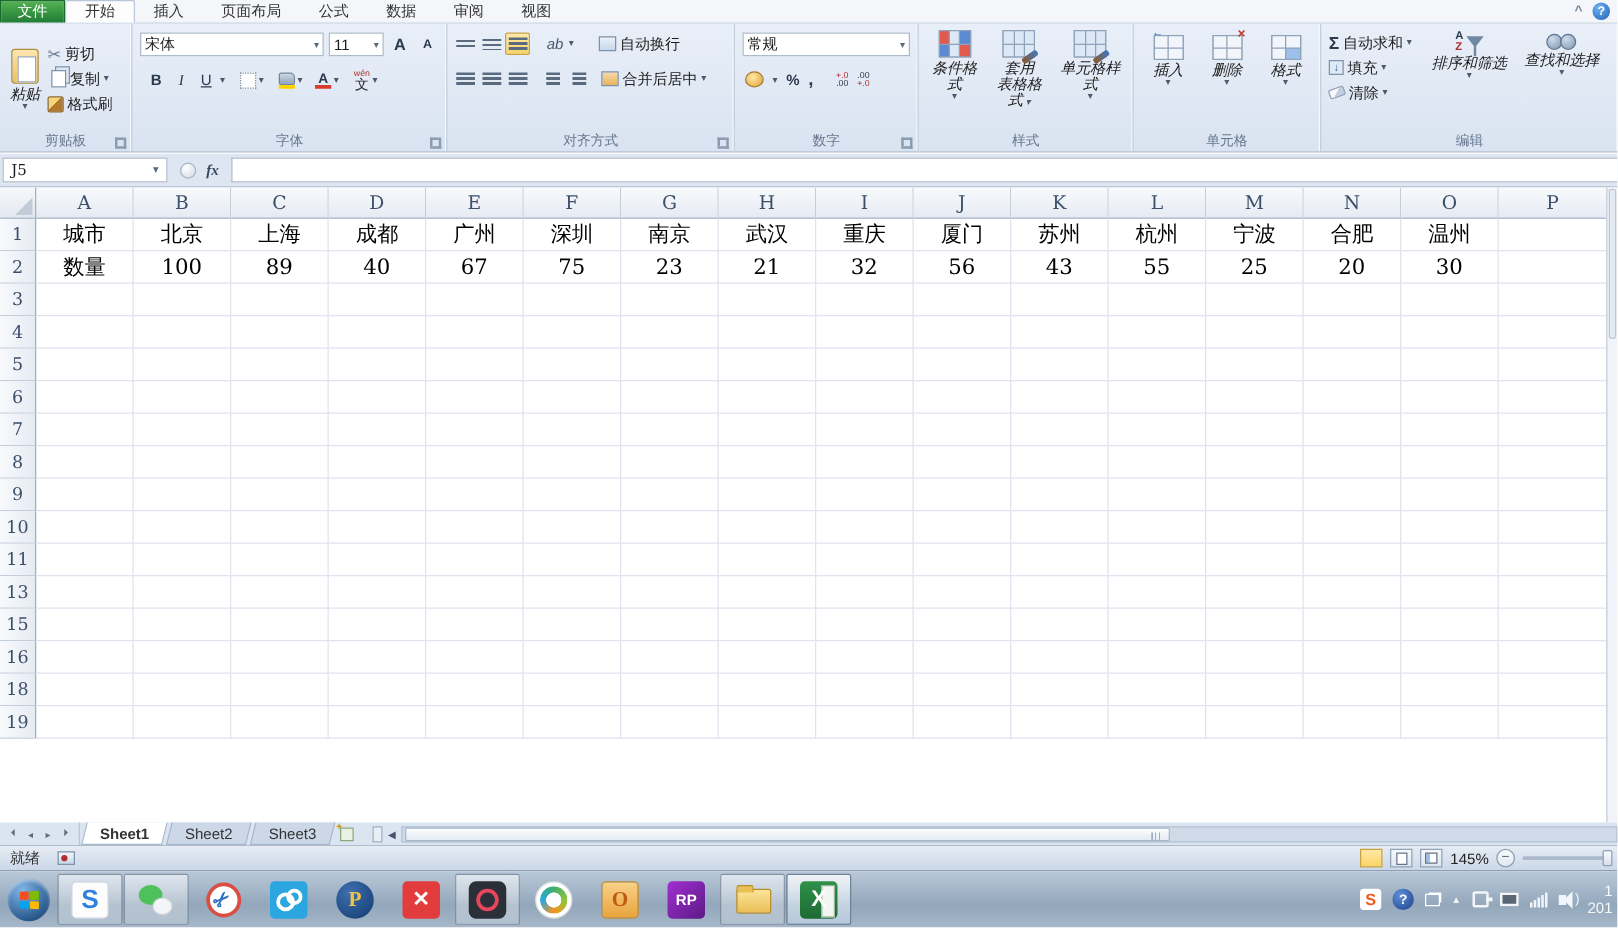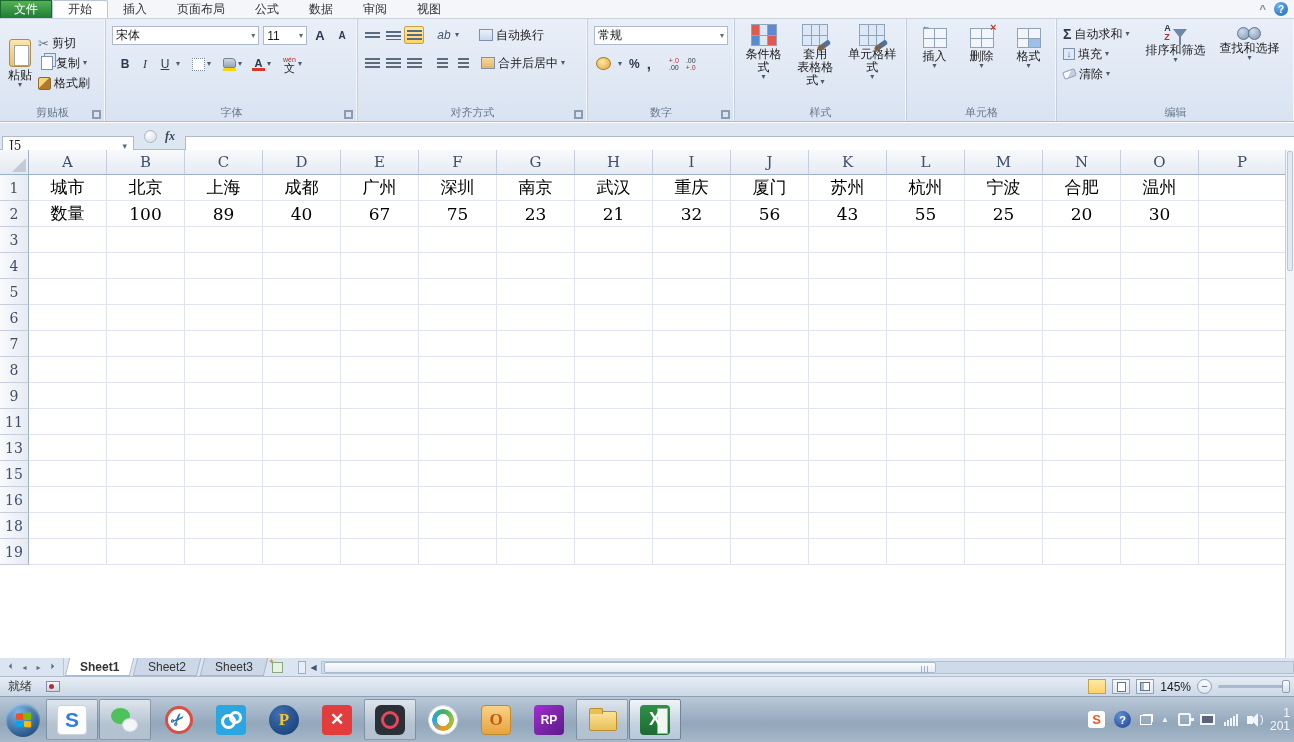--- a/index.html
+++ b/index.html
@@ -29,21 +29,21 @@
   .rgroup { position:relative; height:100%; border-right:1px solid #c3cfdd;
     box-shadow:inset -1px 0 0 #f4f8fc; padding:3px 4px 18px 4px; }
   .rgroup-label { position:absolute; bottom:1px; left:0; right:0; text-align:center;
     color:#66788f; font-size:11px; }
   .dlg-launcher { position:absolute; bottom:2px; right:4px; width:9px; height:9px;
     border-right:2px solid #8a9cb2; border-bottom:2px solid #8a9cb2; }
   .dlg-launcher::before { content:""; position:absolute; left:0; top:0; width:5px; height:5px;
     border-left:2px solid #8a9cb2; border-top:2px solid #8a9cb2; }
   .bigbtn { display:flex; flex-direction:column; align-items:center; justify-content:flex-start;
     padding:2px 4px; border-radius:3px; }
-  .bigbtn .cap { margin-top:2px; text-align:center; line-height:13px; }
+  .bigbtn .cap { margin-top:2px; text-align:center; line-height:13px;font-style:italic; }
   .caret { color:#4c5a6b; font-size:8px; line-height:6px; }
   .smallrow { display:flex; align-items:center; gap:3px; padding:1px 2px; height:20px; }
   .col { display:flex; flex-direction:column; }
   .row { display:flex; align-items:center; }
 
   
   .paste-icon { width:22px; height:28px; background:linear-gradient(#fbe6b0,#eebf62);
     border:1px solid #b08d3c; border-radius:3px; position:relative; }
   .paste-icon::after { content:""; position:absolute; left:4px; top:5px; width:13px; height:19px;
     background:#fff; border:1px solid #9aa7b8; }
@@ -120,21 +120,21 @@
   .funnel { width:0; height:0; border-left:7px solid transparent; border-right:7px solid transparent;
     border-top:9px solid #6f87a3; position:relative; }
   .funnel::after { content:""; position:absolute; left:-1px; top:-1px; width:2px; height:8px; background:#6f87a3; }
   .binoculars { position:relative; width:24px; height:16px; }
   .binoculars::before,.binoculars::after { content:""; position:absolute; bottom:0; width:11px; height:11px;
     border-radius:50%; background:radial-gradient(circle at 35% 30%,#cfdcec,#7d94ae); border:1px solid #5d7590; }
   .binoculars::before { left:0; } .binoculars::after { right:0; }
 
   
   #formulabar { top:123px; height:27px; background:#dde6f1; border-bottom:1px solid #aebccd;
-    display:flex; padding:13px 0; }
+    display:flex; align-items:center; padding:13px 0; }
   #namebox { width:132px; height:20px; background:#fff; border:1px solid #aebacb;
     margin-left:2px; display:flex; align-items:center; padding:0 6px;
     font-family:"DejaVu Serif", serif; }
   #namebox .arrow { margin-left:auto; color:#5b6b7f; font-size:9px; }
   .fx-zone { display:flex; align-items:center; gap:8px; padding:0 10px; }
   .fx-dot { width:13px; height:13px; border-radius:50%;
     background:radial-gradient(circle at 35% 30%,#fff,#cfd8e2); border:1px solid #aab7c6; }
   .fx { font-family:"Liberation Serif", serif; font-style:italic; font-weight:bold; color:#34495e; }
   #formula-input { flex:1; height:20px; background:#fff; border:1px solid #aebacb; border-right:none; }
 
@@ -776,20 +776,39 @@
       <div class="cell"></div>
       <div class="cell"></div>
       <div class="cell"></div>
       <div class="cell"></div>
       <div class="cell"></div>
       <div class="cell"></div>
       <div class="cell"></div>
       <div class="cell"></div>
     </div>
     <div class="g-row">
+      <div class="row-h">10</div>
+      <div class="cell"></div>
+      <div class="cell"></div>
+      <div class="cell"></div>
+      <div class="cell"></div>
+      <div class="cell"></div>
+      <div class="cell"></div>
+      <div class="cell"></div>
+      <div class="cell"></div>
+      <div class="cell"></div>
+      <div class="cell"></div>
+      <div class="cell"></div>
+      <div class="cell"></div>
+      <div class="cell"></div>
+      <div class="cell"></div>
+      <div class="cell"></div>
+      <div class="cell"></div>
+    </div>
+    <div class="g-row">
       <div class="row-h">11</div>
       <div class="cell"></div>
       <div class="cell"></div>
       <div class="cell"></div>
       <div class="cell"></div>
       <div class="cell"></div>
       <div class="cell"></div>
       <div class="cell"></div>
       <div class="cell"></div>
       <div class="cell"></div>

